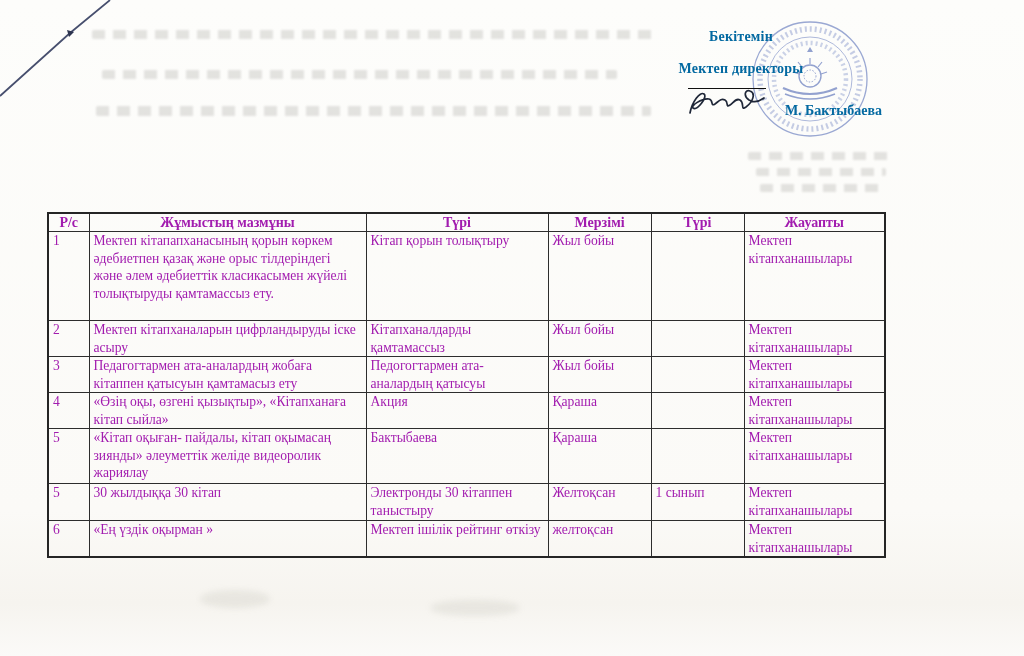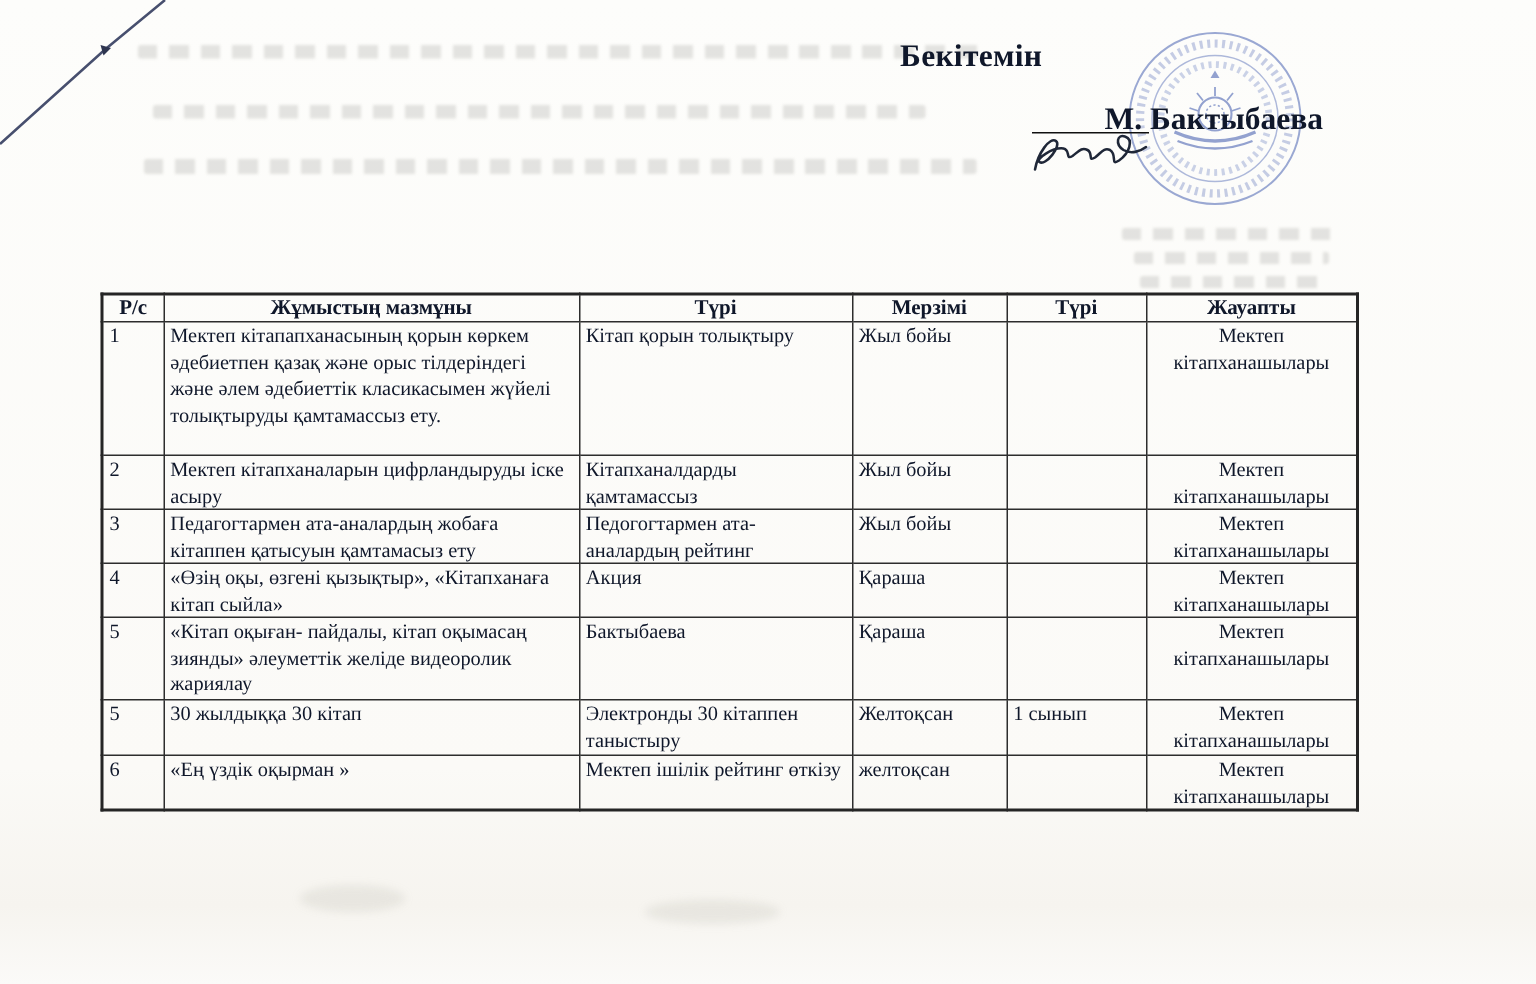--- a/index.html
+++ b/index.html
@@ -11,46 +11,45 @@
   }
   
   .pen-line{position:absolute;left:0;top:0;pointer-events:none;}
   .ghost{
     position:absolute;border-radius:2px;filter:blur(1.1px);
     background:repeating-linear-gradient(90deg,rgba(125,124,118,.20) 0 13px,rgba(125,124,118,0) 13px 21px);
   }
   .smudge{position:absolute;border-radius:50%;filter:blur(3px);background:rgba(150,147,138,.14);}
   
   .approval{
-    position:absolute;left:600px;top:28px;width:282px;text-align:left;
-    font-weight:bold;font-size:21px;line-height:18px;color:#0f172a;z-index:3;
+    position:absolute;left:600px;top:28px;width:282px;text-align:center;
+    font-weight:bold;font-size:14px;line-height:18px;color:#0369a1;z-index:3;
   }
   .approval .line{margin-bottom:14px;letter-spacing:.2px;}
   .sig-row{position:relative;height:32px;}
   .sig-name{position:absolute;right:0;top:10px;font-family:Liberation Serif, serif;}
   .signature{position:absolute;left:88px;top:58px;z-index:4;}
   .sig-underline{position:absolute;left:88px;top:88px;width:78px;border-bottom:1.7px solid #101010;z-index:4;}
   .stamp{position:absolute;left:745px;top:14px;z-index:1;opacity:.92;}
   
   .worktable{
-    position:absolute;left:47px;top:195px;width:837px;
+    position:absolute;left:47px;top:212px;width:837px;
     border-collapse:collapse;table-layout:fixed;
-    font-size:13.6px;line-height:17.4px;color:#0f172a;
+    font-size:13.6px;line-height:17.4px;color:#a21caf;
     border:2.2px solid #252525;
-    margin-left:20px;
   }
   .worktable th,.worktable td{
     border:1.5px solid #2d2d2d;vertical-align:top;padding:0 4px;
     overflow:hidden;
   }
   .worktable th{
     font-size:14px;height:17px;padding:0 2px;text-align:center;font-weight:bold;
   }
   .cell-num{padding-left:6px;}
-  .cell-resp{text-align:center;padding-right:6px;}
+  .cell-resp{text-align:left;padding-right:6px;}
   .pad-top{padding-top:17px;}
   tr.h89{height:89px;} tr.h36{height:36px;} tr.h55{height:55px;} tr.h37{height:37px;}
 </style>
 </head>
 <body>
 
 <svg class="pen-line" width="130" height="110">
   <polyline points="110,0 70,33 0,96" fill="none" stroke="#474f6e" stroke-width="1.7"></polyline>
   <path d="M67,30 l7,2 -5,5 z" fill="#2e3550"></path>
 </svg>
@@ -83,20 +82,21 @@
       </g>
       <path d="M38,74 q27,12 54,0" stroke-width="2.2"></path>
       <path d="M40,80 q25,10 50,0" stroke-width="1.6"></path>
       <path d="M62,38 l3,-5 3,5 z" fill="#6d81c0" stroke="none"></path>
     </g>
   </g>
 </svg>
 
 <div class="approval">
   <div class="line">Бекітемін</div>
+  <div class="line">Мектеп директоры</div>
   <div class="sig-row">
     <span class="sig-name">М. Бактыбаева</span>
   </div>
 </div>
 
 <svg class="signature" style="left:688px;top:86px;position:absolute;" width="80" height="34" viewBox="0 0 80 34">
   <path d="M2,27 C4,16 12,5 16,8 C20,11 9,25 5,22 C2,20 14,12 21,13 C26,14 22,21 27,18 C31,15 33,12 37,14 C41,16 37,22 42,19 C46,16 48,12 52,14 C57,17 52,25 58,21 C65,16 68,7 62,5 C57,3 55,10 61,14 C66,17 72,15 76,12" fill="none" stroke="#1f2738" stroke-width="1.7" stroke-linecap="round"></path>
 </svg>
 <div class="sig-underline" style="left:688px;top:88px;position:absolute;width:78px;"></div>
 
@@ -132,21 +132,21 @@
       <td class="cell-num">2</td>
       <td>Мектеп кітапханаларын цифрландыруды іске асыру</td>
       <td>Кітапханалдарды қамтамассыз</td>
       <td>Жыл бойы</td>
       <td></td>
       <td class="cell-resp">Мектеп кітапханашылары</td>
     </tr>
     <tr class="h36">
       <td class="cell-num">3</td>
       <td>Педагогтармен ата-аналардың жобаға кітаппен қатысуын қамтамасыз ету</td>
-      <td>Педогогтармен ата-аналардың рейтинг</td>
+      <td>Педогогтармен ата-аналардың қатысуы</td>
       <td>Жыл бойы</td>
       <td></td>
       <td class="cell-resp">Мектеп кітапханашылары</td>
     </tr>
     <tr class="h36">
       <td class="cell-num">4</td>
       <td>«Өзің оқы, өзгені қызықтыр», «Кітапханаға кітап сыйла»</td>
       <td>Акция</td>
       <td>Қараша</td>
       <td></td>

